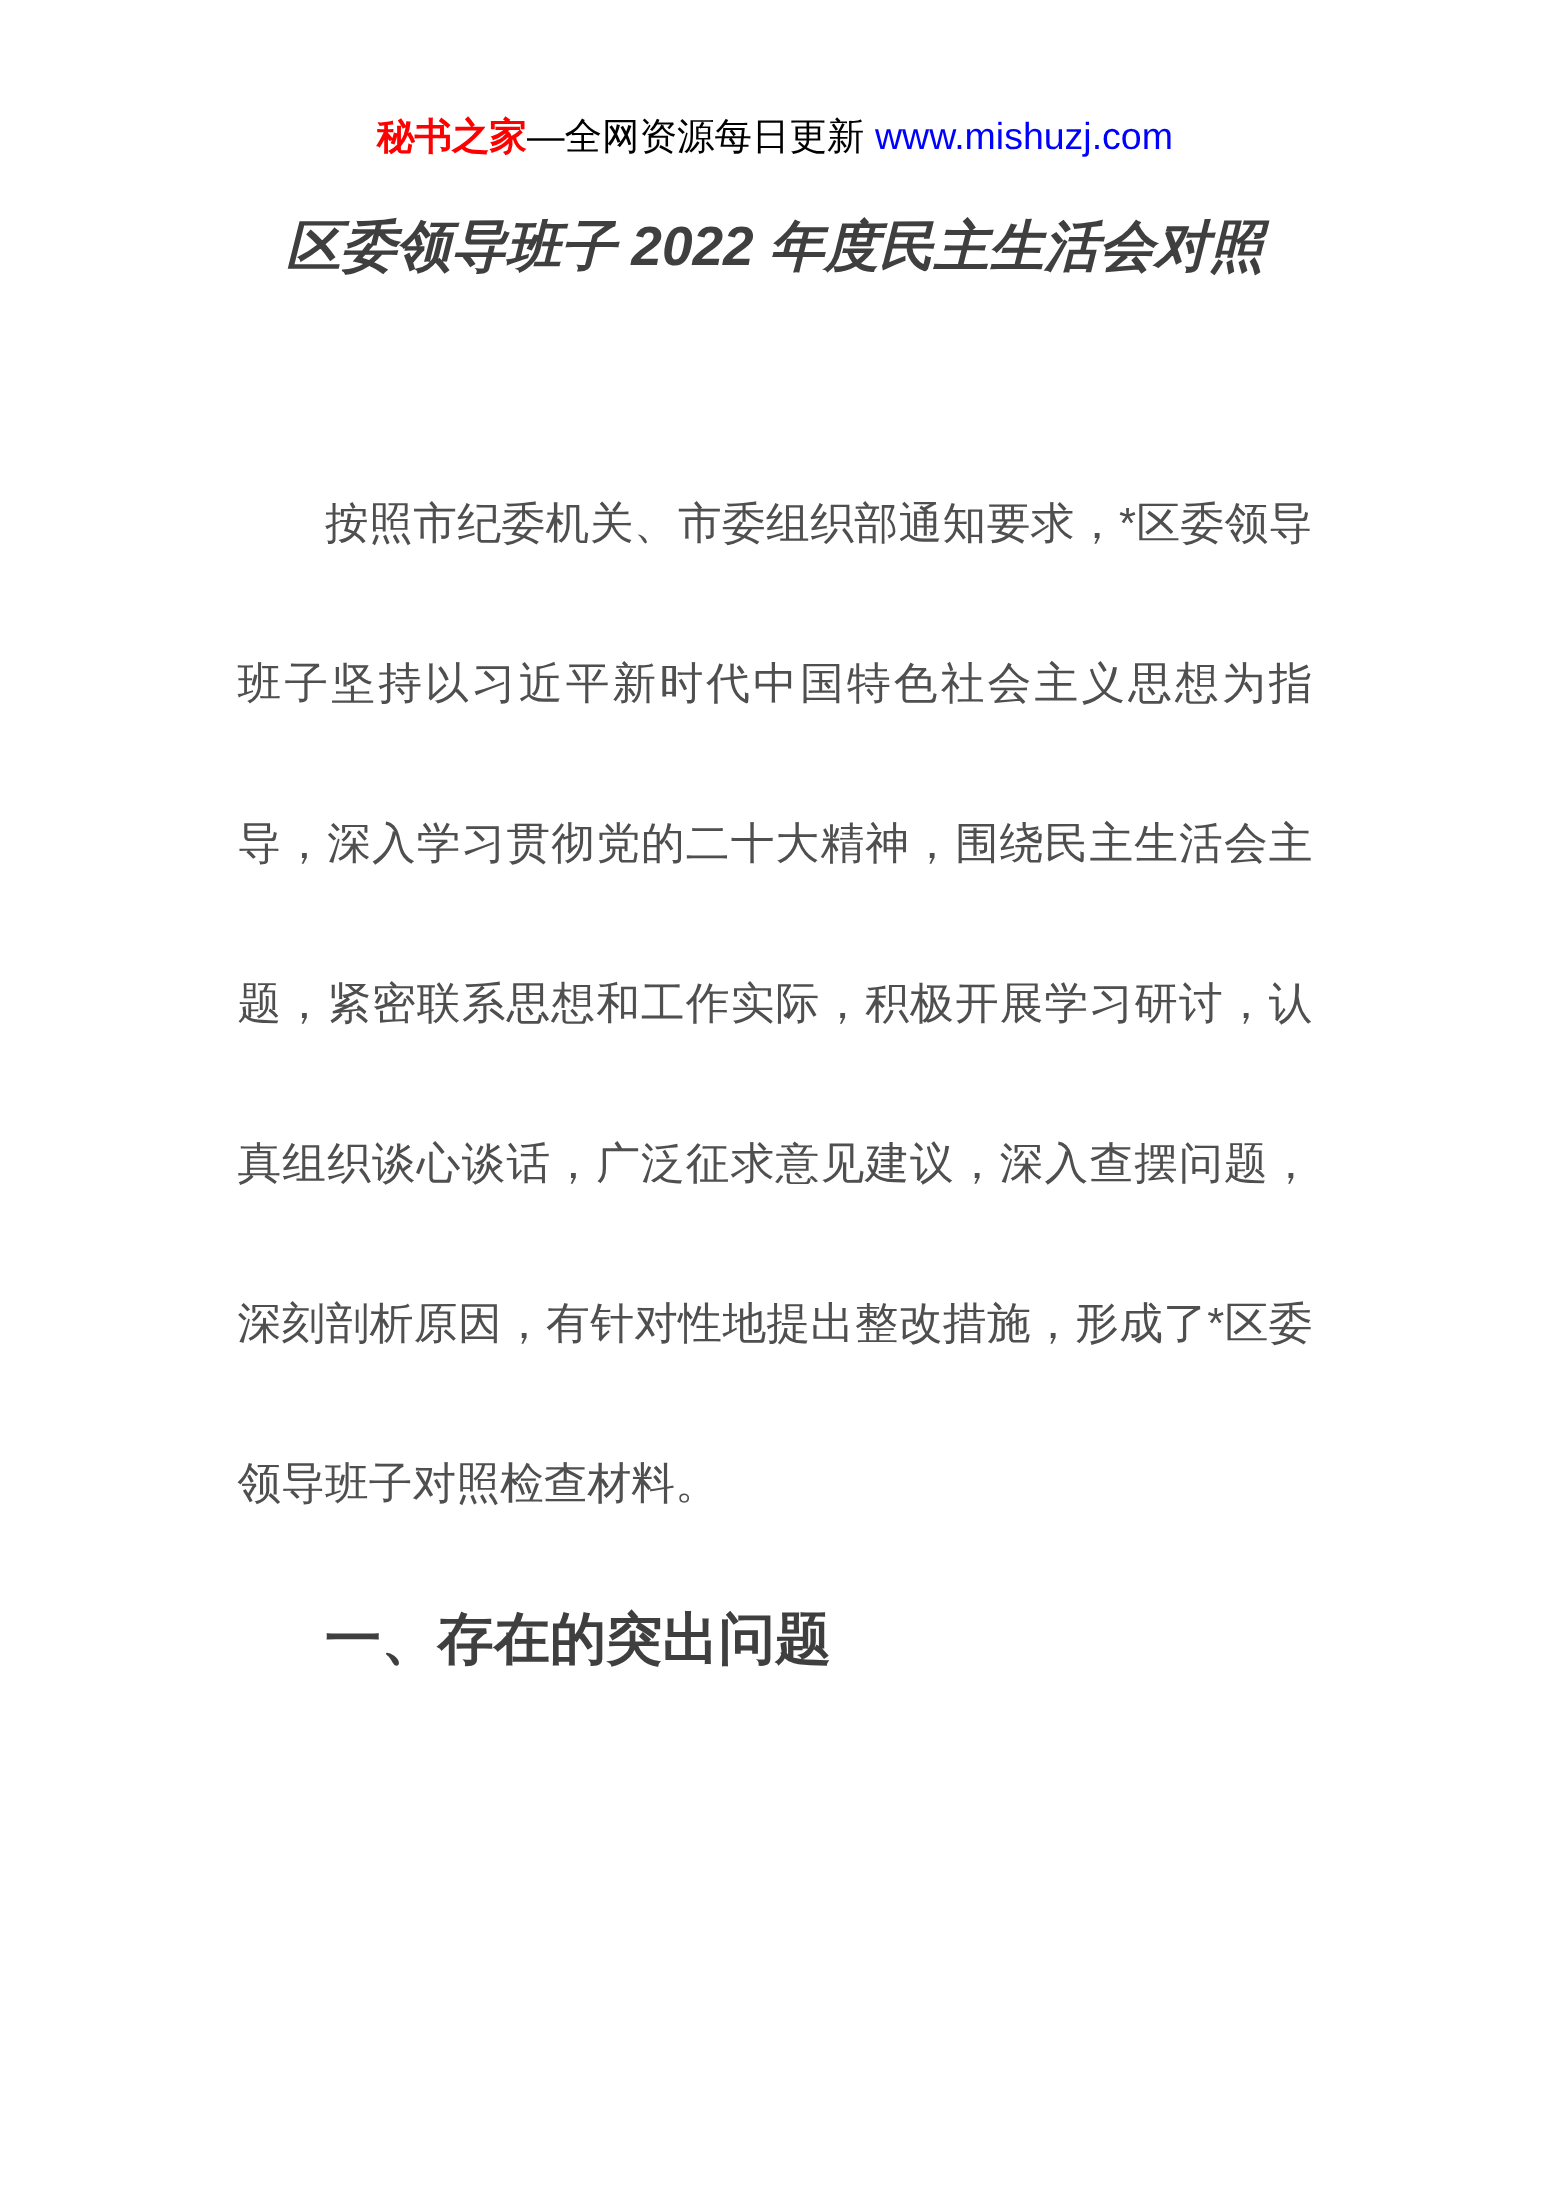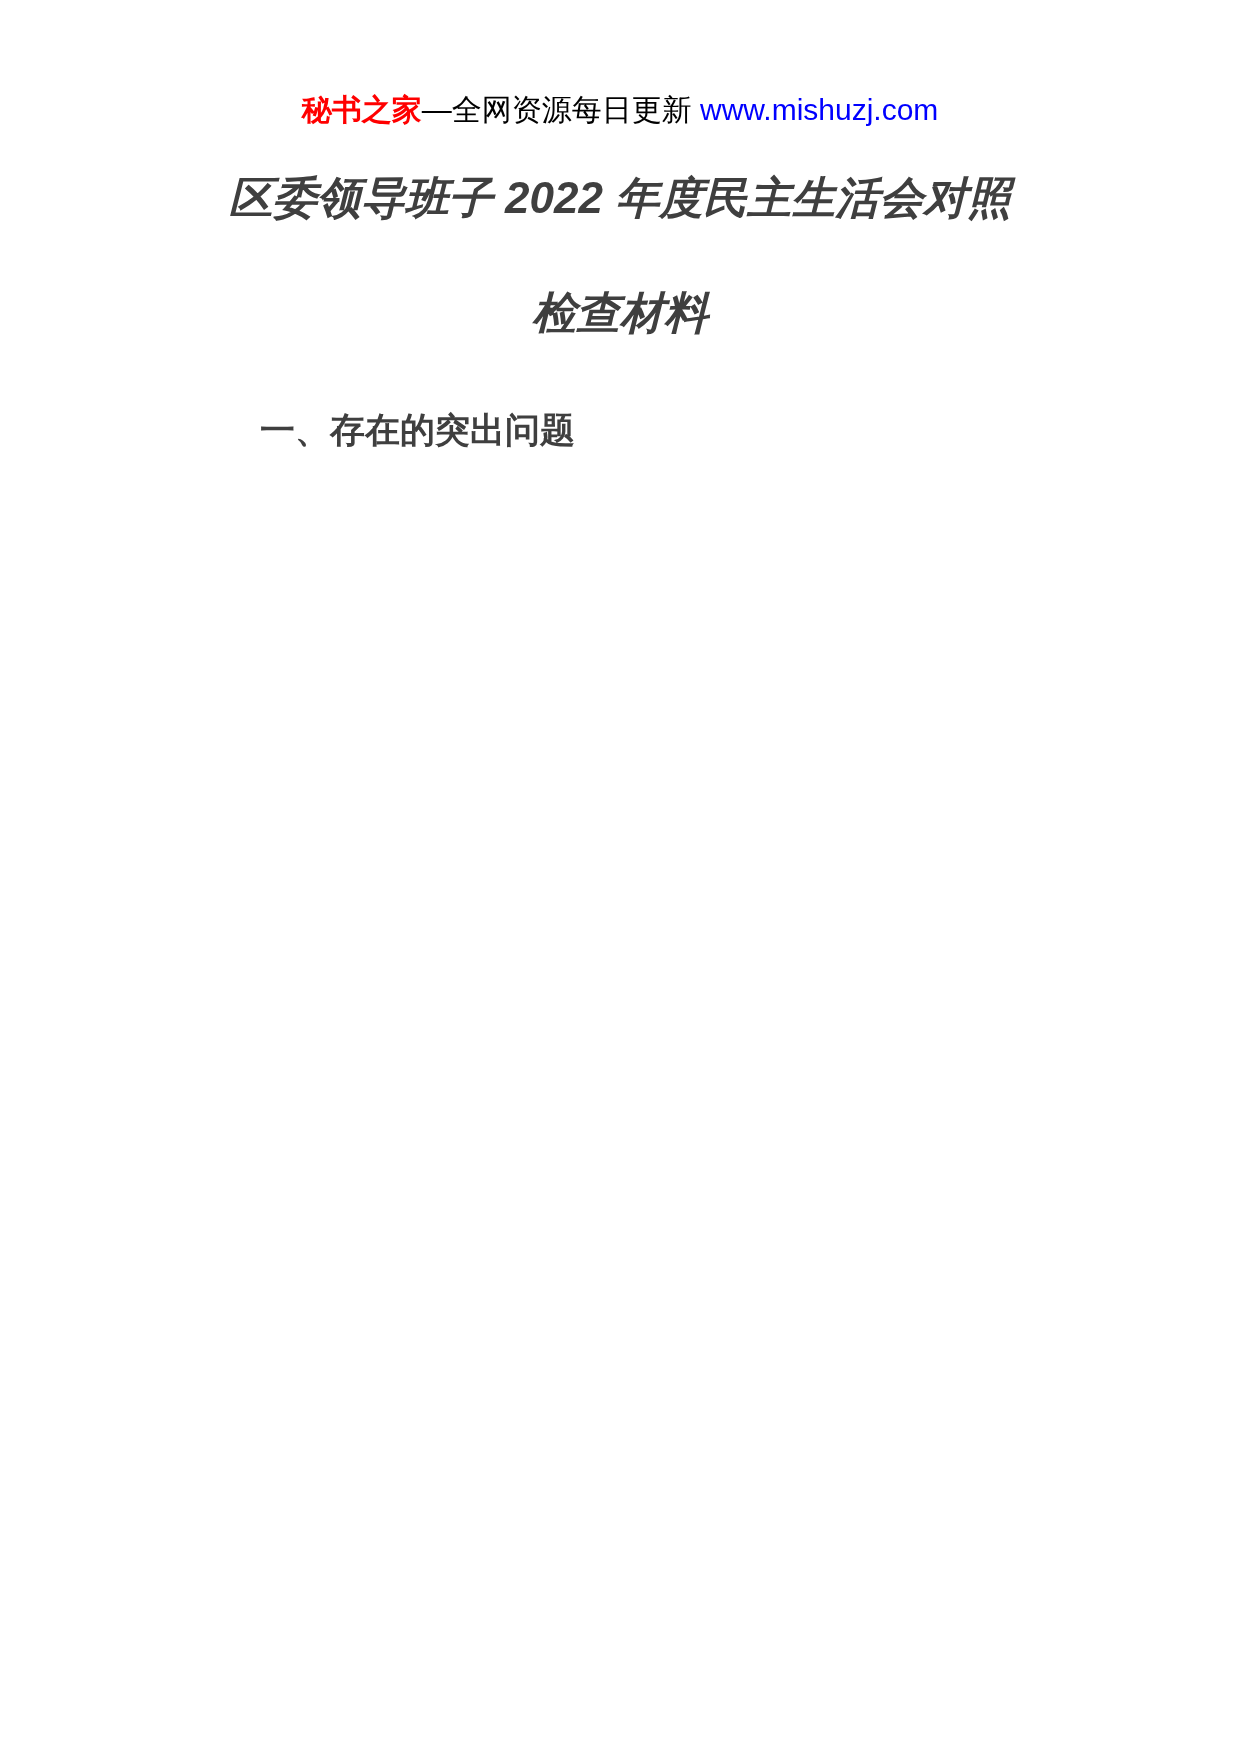--- a/index.html
+++ b/index.html
@@ -65,39 +65,39 @@
     font-size: 35px;
     line-height: 128px;
     color: var(--body-gray, #4f4f4f);
     text-align: justify;
     text-indent: 70px;
     word-break: break-all;
   }
 
   .section-heading {
     margin-top: 35px;
-    font-size: 35px;
+    font-size: 45px;
     line-height: 50px;
     font-weight: bold;
     color: var(--title-gray, #3f3f3f);
     text-indent: 70px;
   }
 </style>
 </head>
 <body>
 
 <div class="page">
   <div class="content">
 
     <div class="doc-header">
       <span class="brand">秘书之家</span><span class="tagline">—全网资源每日更新 </span><span class="url">www.mishuzj.com</span>
     </div>
 
     <h1 class="doc-title">
       <span class="title-line">区委领导班子 2022 年度民主生活会对照</span>
-      <span class="title-line">检查材料</span>
     </h1>
 
+    <p class="body-paragraph">按照市纪委机关、市委组织部通知要求，*区委领导班子坚持以习近平新时代中国特色社会主义思想为指导，深入学习贯彻党的二十大精神，围绕民主生活会主题，紧密联系思想和工作实际，积极开展学习研讨，认真组织谈心谈话，广泛征求意见建议，深入查摆问题，深刻剖析原因，有针对性地提出整改措施，形成了*区委领导班子对照检查材料。</p>
 
     <h2 class="section-heading">一、存在的突出问题</h2>
 
   </div>
 </div>
 
 </body></html>

